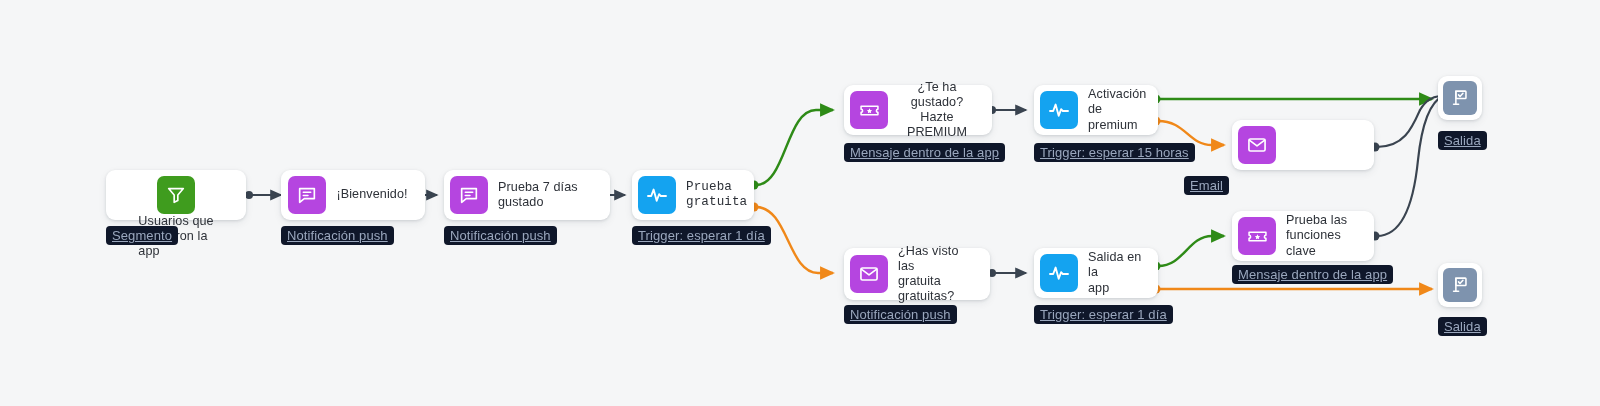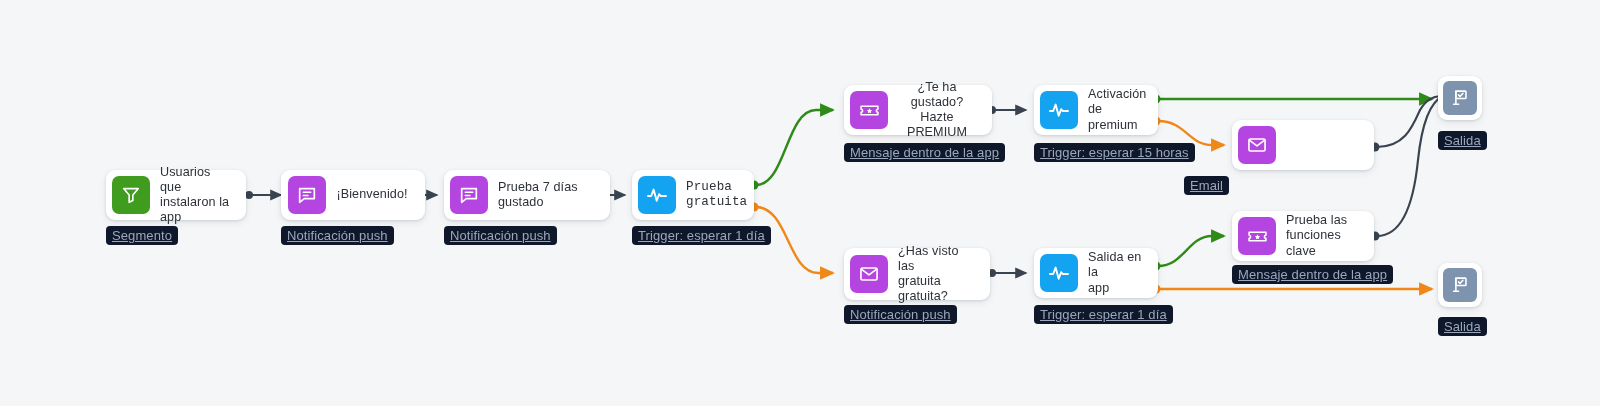--- a/index.html
+++ b/index.html
@@ -138,21 +138,21 @@
       <circle cx="1156" cy="289" r="4.5" fill="#f08819"></circle>
       <line x1="1158" y1="289" x2="1432" y2="289" stroke="#f08819" stroke-width="2.4" marker-end="url(#ah-orange)"></line>
     </g>
 
     <g>
       <circle cx="1375" cy="236" r="4.5" fill="#3a4450"></circle>
       <path d="M1377,236 C1404,236 1414,200 1418,160 C1422,122 1430,102 1443,96" fill="none" stroke="#3a4450" stroke-width="2.2"></path>
     </g>
   </svg>
 
-  <div class="node" style="left:106px;top:170px;width:140px;height:50px;">
+  <div class="node" style="left:106px;top:170px;width:140px;height:50px;flex-direction:column;">
     <span class="ic green">
       <svg class="glyph" width="22" height="22" viewBox="0 0 24 24" fill="none" stroke="#ffffff" stroke-width="1.8" stroke-linejoin="round" stroke-linecap="round">
         <path d="M4 5h16l-6 7v6l-4 2v-8z"></path>
       </svg>
     </span>
     <span class="tx">
       <span>Usuarios que</span><br>
       <span>instalaron la</span><br>
       <span>app</span>
     </span>
@@ -239,21 +239,21 @@
   <div class="node" style="left:844px;top:248px;width:146px;height:52px;align-items:center;">
     <span class="ic purple">
       <svg class="glyph" width="22" height="22" viewBox="0 0 24 24" fill="none" stroke="#ffffff" stroke-width="1.8" stroke-linejoin="round" stroke-linecap="round">
         <rect x="3.2" y="5.5" width="17.6" height="13" rx="1.6"></rect>
         <path d="M3.6 6.6L12 13l8.4-6.4"></path>
       </svg>
     </span>
     <span class="tx">
       <span>¿Has visto las</span><br>
       <span>gratuita</span><br>
-      <span>gratuita?</span>
+      <span>gratuitas?</span>
     </span>
   </div>
   <div class="caption" style="left:844px;top:305px;">Notificación push</div>
 
   <div class="node" style="left:1034px;top:248px;width:124px;height:50px;">
     <span class="ic blue">
       <svg class="glyph" width="24" height="24" viewBox="0 0 24 24" fill="none" stroke="#ffffff" stroke-width="1.9" stroke-linejoin="round" stroke-linecap="round">
         <path d="M3 13h3.2l2.4-6.4 3.1 11.2 2.4-6.6 1.7 1.8H21"></path>
       </svg>
     </span>

